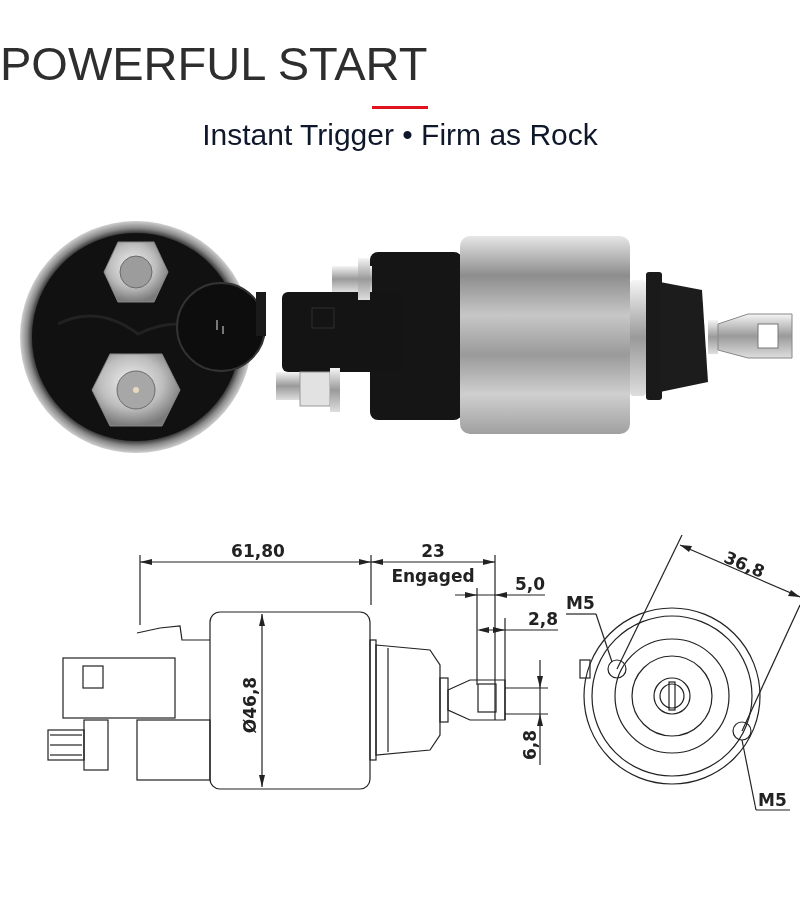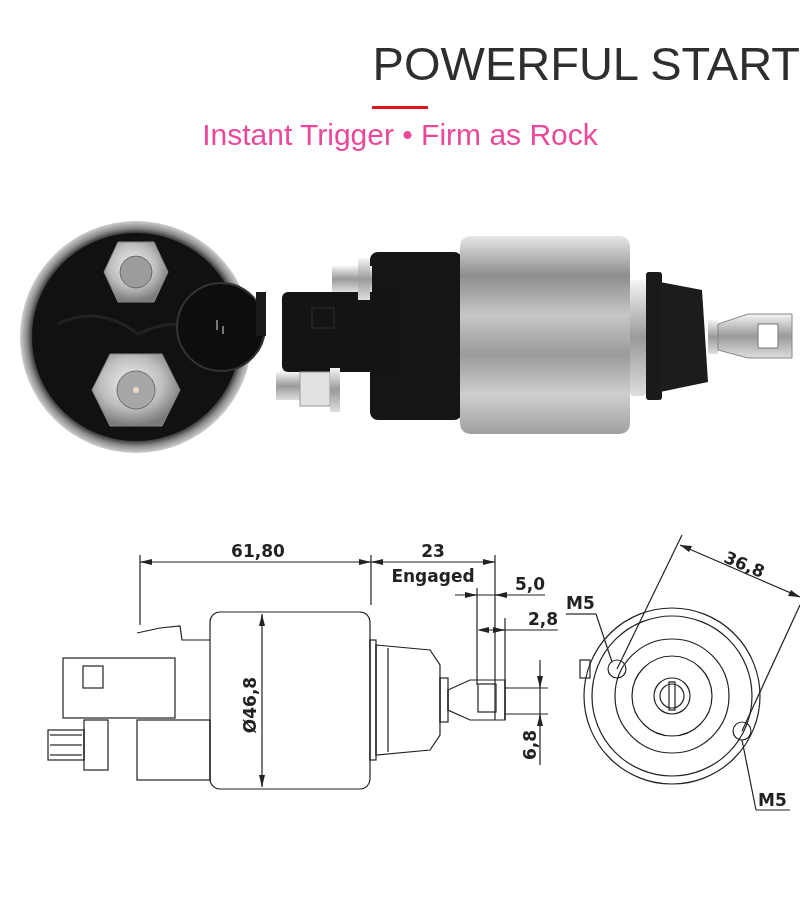--- a/index.html
+++ b/index.html
@@ -1,20 +1,20 @@
 <!DOCTYPE html>
 <html><head>
 <meta charset="utf-8">
 <style>
   html,body{margin:0;padding:0;background:#ffffff;}
   body{width:800px;height:898px;position:relative;overflow:hidden;font-family:"DejaVu Sans",sans-serif;color:#333;}
   .header{position:absolute;left:0;top:0;width:800px;text-align:center;}
-  .title{position:absolute;left:0;top:36px;width:800px;text-align:right;font-family:"Liberation Sans",sans-serif;font-weight:300;font-size:47px;letter-spacing:0px;color:#2e2e2e;line-height:56px;}
+  .title{position:absolute;left:0;top:36px;width:800px;text-align:left;font-family:"Liberation Sans",sans-serif;font-weight:300;font-size:47px;letter-spacing:0px;color:#2e2e2e;line-height:56px;}
   .rule{position:absolute;left:372px;top:106px;width:56px;height:3px;}
-  .subtitle{position:absolute;left:0;top:115px;width:800px;text-align:center;font-family:"Liberation Sans",sans-serif;font-size:30px;color:#ec4899;line-height:40px;}
+  .subtitle{position:absolute;left:0;top:115px;width:800px;text-align:center;font-family:"Liberation Sans",sans-serif;font-size:30px;color:#0f172a;line-height:40px;}
   .photo{position:absolute;}
   .drawing{position:absolute;left:0;top:470px;width:800px;height:428px;font-weight:bold;}
   .dim{font-family:"DejaVu Sans",sans-serif;font-size:17px;fill:#222;}
 </style>
 </head>
 <body>
 
 <div class="header">
   <div class="title">POWERFUL START</div>
   <div class="rule" style="background:#e0141e;"></div>

